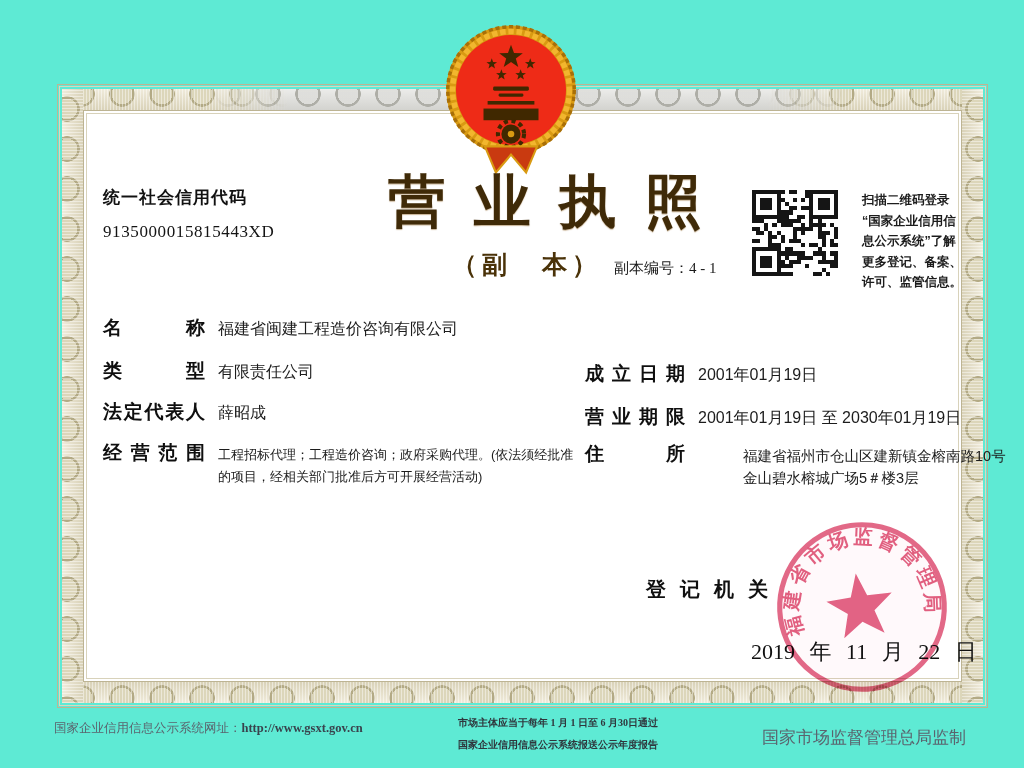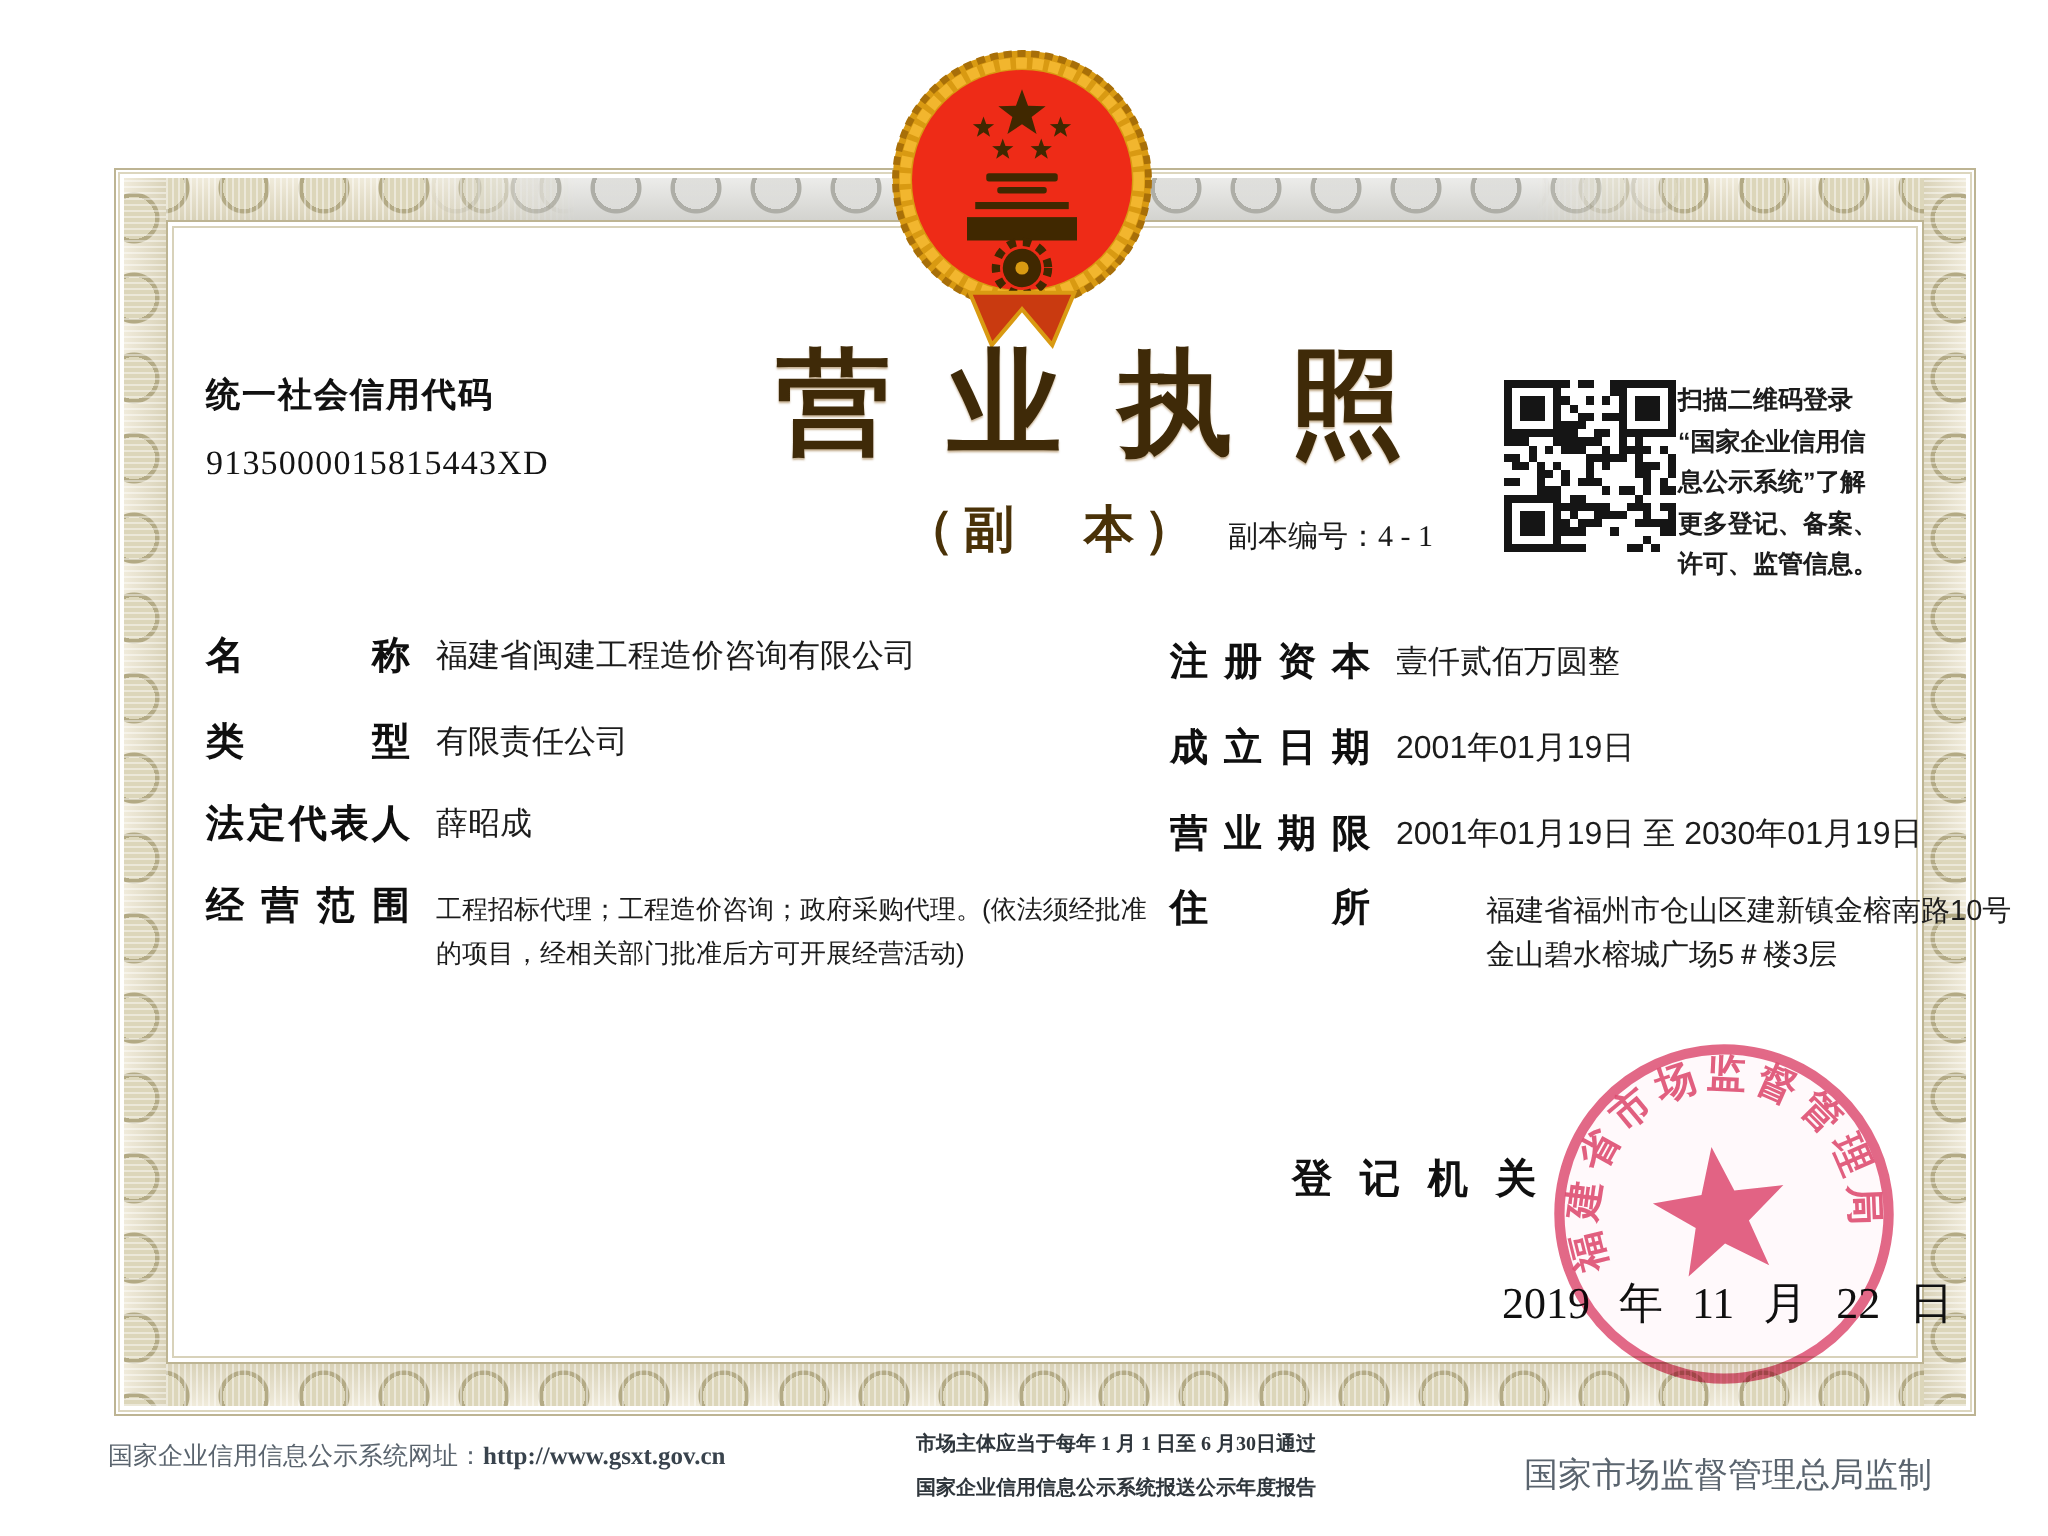--- a/index.html
+++ b/index.html
@@ -1,16 +1,16 @@
 <!DOCTYPE html>
 <html><head>
 <meta charset="utf-8">
 <style>
   html,body{margin:0;padding:0;background:#e9e9e9;}
-  .page{position:relative;width:1024px;height:768px;background:#ffffff;overflow:hidden;
+  .page{position:relative;width:1024px;height:768px;background:#5eead4;overflow:hidden;
         font-family:"Liberation Sans",sans-serif;}
   
   .frame{position:absolute;left:57px;top:84px;width:929px;height:622px;
          border:1px solid #bdb493;}
   .frame::before{content:"";position:absolute;inset:1px;border:1px solid #dcd6be;pointer-events:none;}
   .edge{position:absolute;background-color:#e7e2ce;}
   .edge.top{left:4px;right:4px;top:4px;height:21px;
     background-image:
       repeating-linear-gradient(90deg, rgba(255,255,255,.45) 0 1px, rgba(0,0,0,0) 1px 3px),
       radial-gradient(circle at 20px 5px, #dcd6ba 0 10.5px, #b3aa85 10.5px 12.5px, rgba(0,0,0,0) 13px),
@@ -52,21 +52,21 @@
   .emblem{position:absolute;left:442px;top:24px;z-index:3;}
   .credit{position:absolute;left:103px;top:186px;z-index:4;}
   .credit .lab{font-size:17px;font-weight:700;color:#111;letter-spacing:1px;}
   .credit .val{margin-top:13px;font-family:"Liberation Serif",serif;font-size:17px;color:#141414;letter-spacing:.6px;}
   .title{position:absolute;left:310px;top:164px;width:470px;z-index:4;text-align:center;
          font-size:57px;font-weight:700;color:#3f2a08;letter-spacing:.5em;padding-left:.5em;box-sizing:border-box;
          text-shadow:0 1px 1px rgba(130,85,20,.45);}
   .subtitle{position:absolute;left:452px;top:248px;z-index:4;display:flex;align-items:baseline;gap:12px;}
   .fuben{font-size:25px;font-weight:700;color:#4a3208;letter-spacing:5px;}
   .copyno{font-family:"Liberation Serif",serif;font-size:15px;color:#1a1a1a;}
-  .qr-wrap{position:absolute;left:752px;top:190px;z-index:4;display:flex;gap:1px;}
+  .qr-wrap{position:absolute;left:752px;top:190px;z-index:4;display:flex;gap:24px;}
   .qr-box{width:86px;height:86px;}
   .qr-cap{width:112px;font-size:12.5px;font-weight:700;color:#1c1c1c;line-height:20.5px;}
   
   .row{position:absolute;display:flex;align-items:flex-start;z-index:4;}
   .flabel{flex:none;font-size:19px;font-weight:700;color:#0f0f0f;
           text-align:justify;text-align-last:justify;}
   .flabel.w-l{width:102px;}
   .flabel.w-r{width:100px;}
   .fvalue{margin-left:13px;padding-top:3px;font-family:Liberation Sans, sans-serif;
           font-size:16px;color:#1c1c1c;line-height:22px;}
@@ -299,24 +299,20 @@
   </div>
   <div class="row" style="left:103px;top:399px;">
     <span class="flabel w-l">法定代表人</span>
     <span class="fvalue">薛昭成</span>
   </div>
   <div class="row" style="left:103px;top:440px;">
     <span class="flabel w-l">经营范围</span>
     <span class="fvalue small">工程招标代理；工程造价咨询；政府采购代理。(依法须经批准的项目，经相关部门批准后方可开展经营活动)</span>
   </div>
 
-  <div class="row" style="left:585px;top:318px;">
-    <span class="flabel w-r">注册资本</span>
-    <span class="fvalue">壹仟贰佰万圆整</span>
-  </div>
   <div class="row" style="left:585px;top:361px;">
     <span class="flabel w-r">成立日期</span>
     <span class="fvalue">2001年01月19日</span>
   </div>
   <div class="row" style="left:585px;top:404px;">
     <span class="flabel w-r">营业期限</span>
     <span class="fvalue">2001年01月19日 至 2030年01月19日</span>
   </div>
   <div class="row" style="left:585px;top:441px;gap:45px;">
     <span class="flabel w-r">住所</span>

